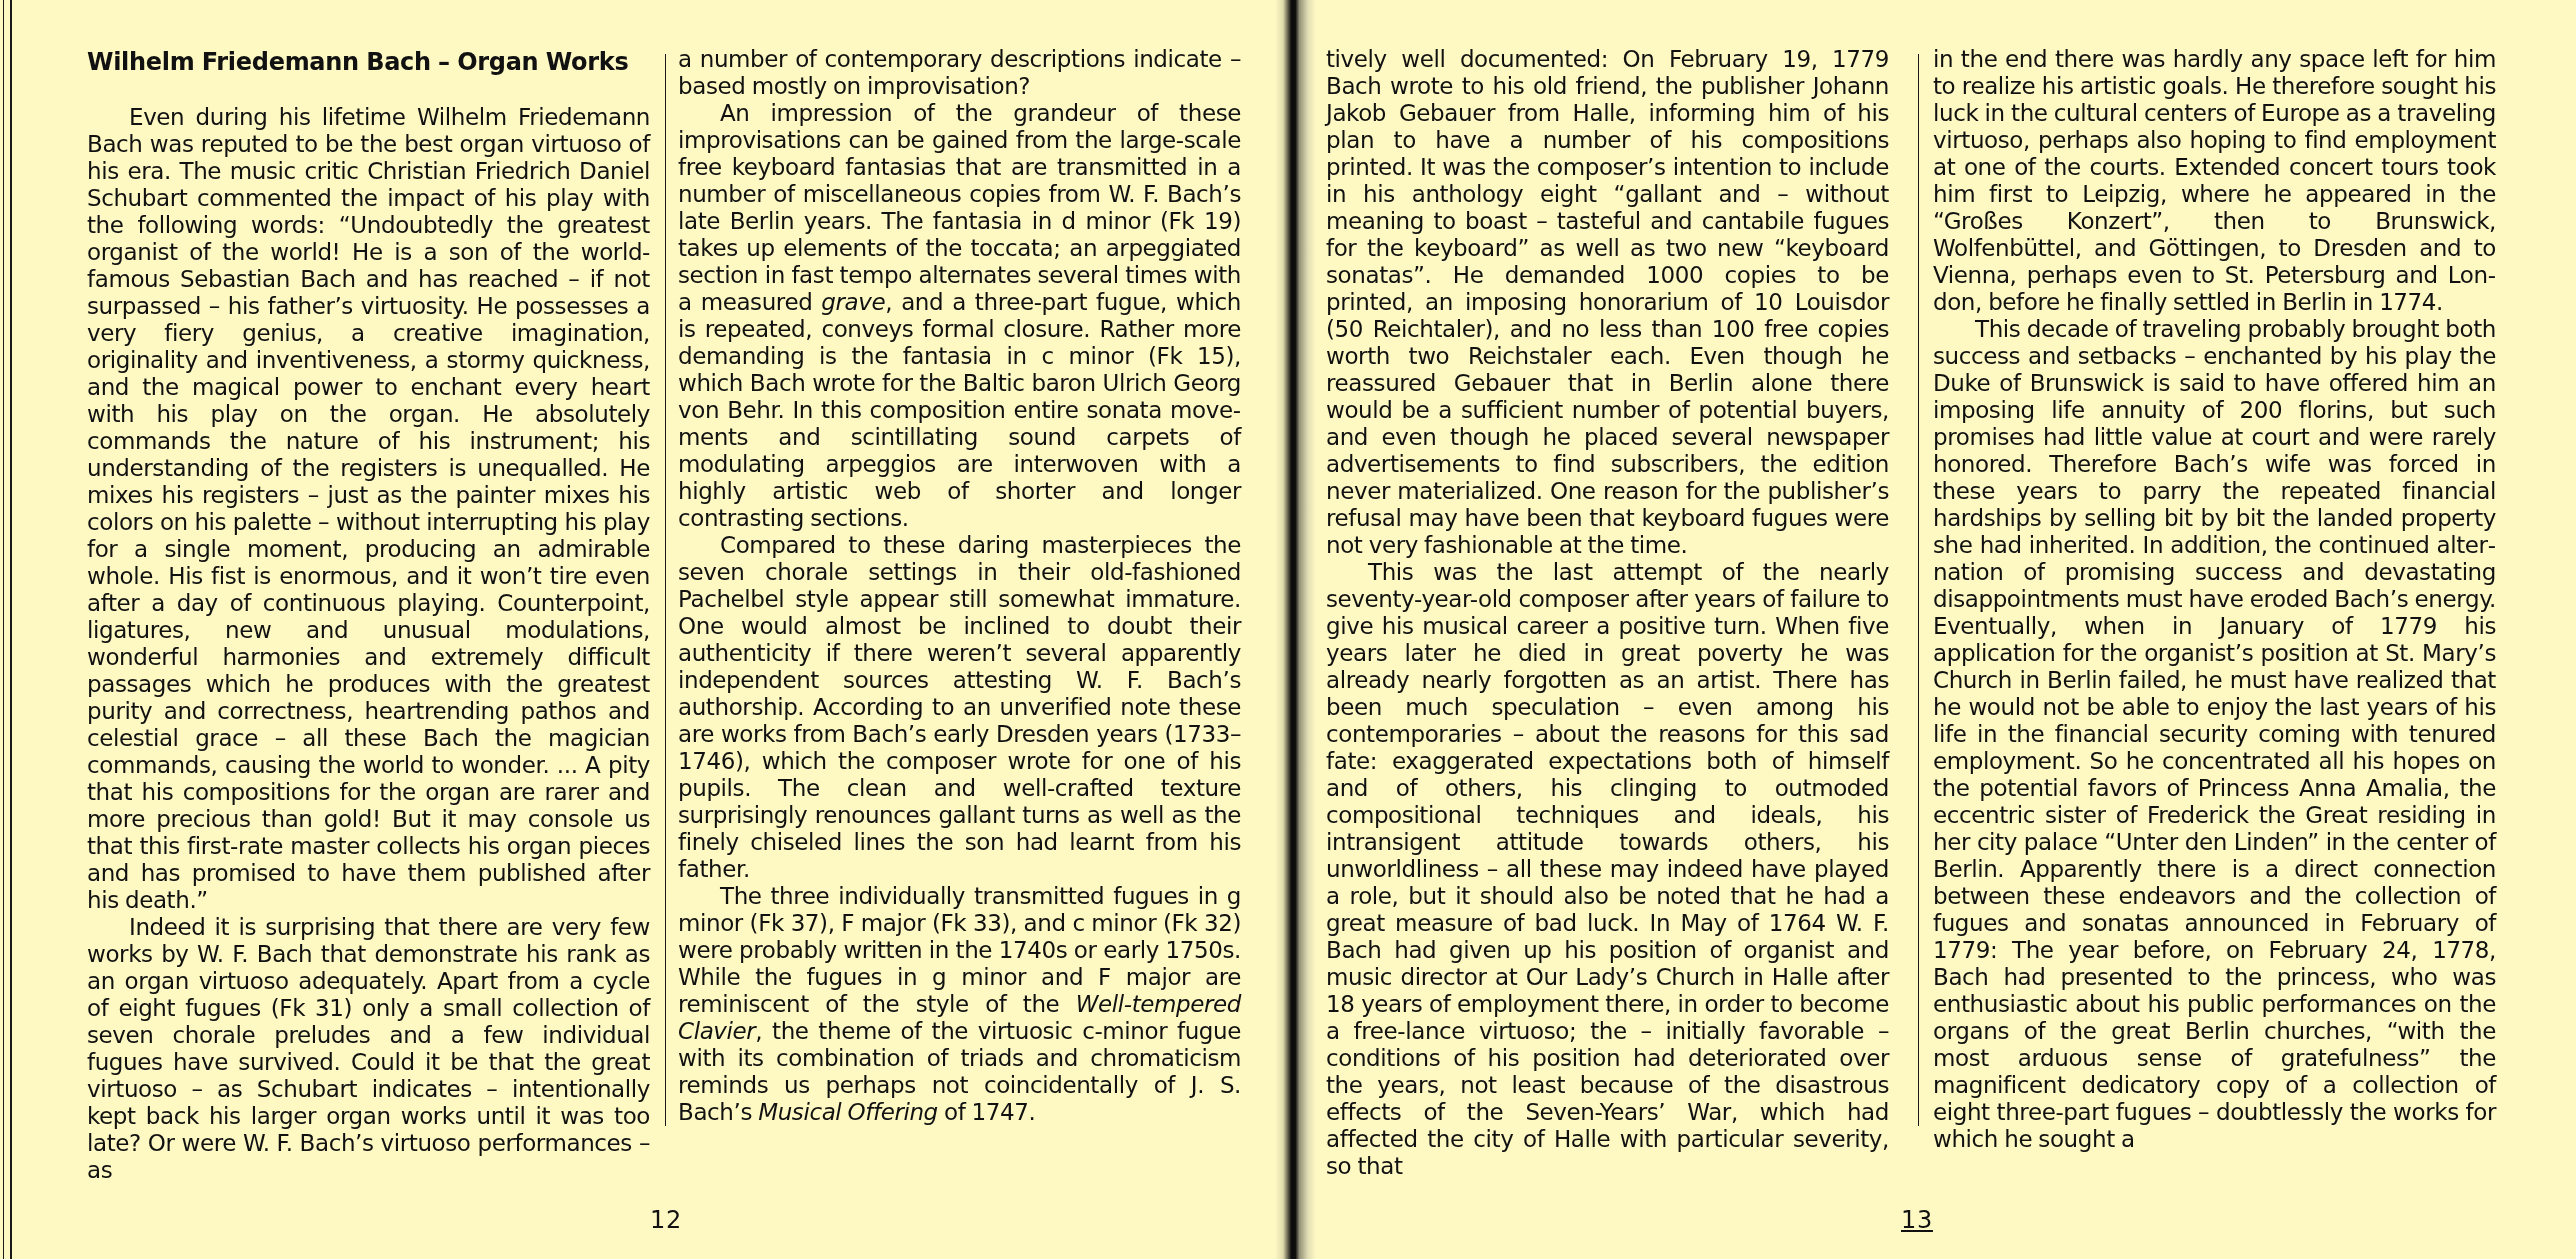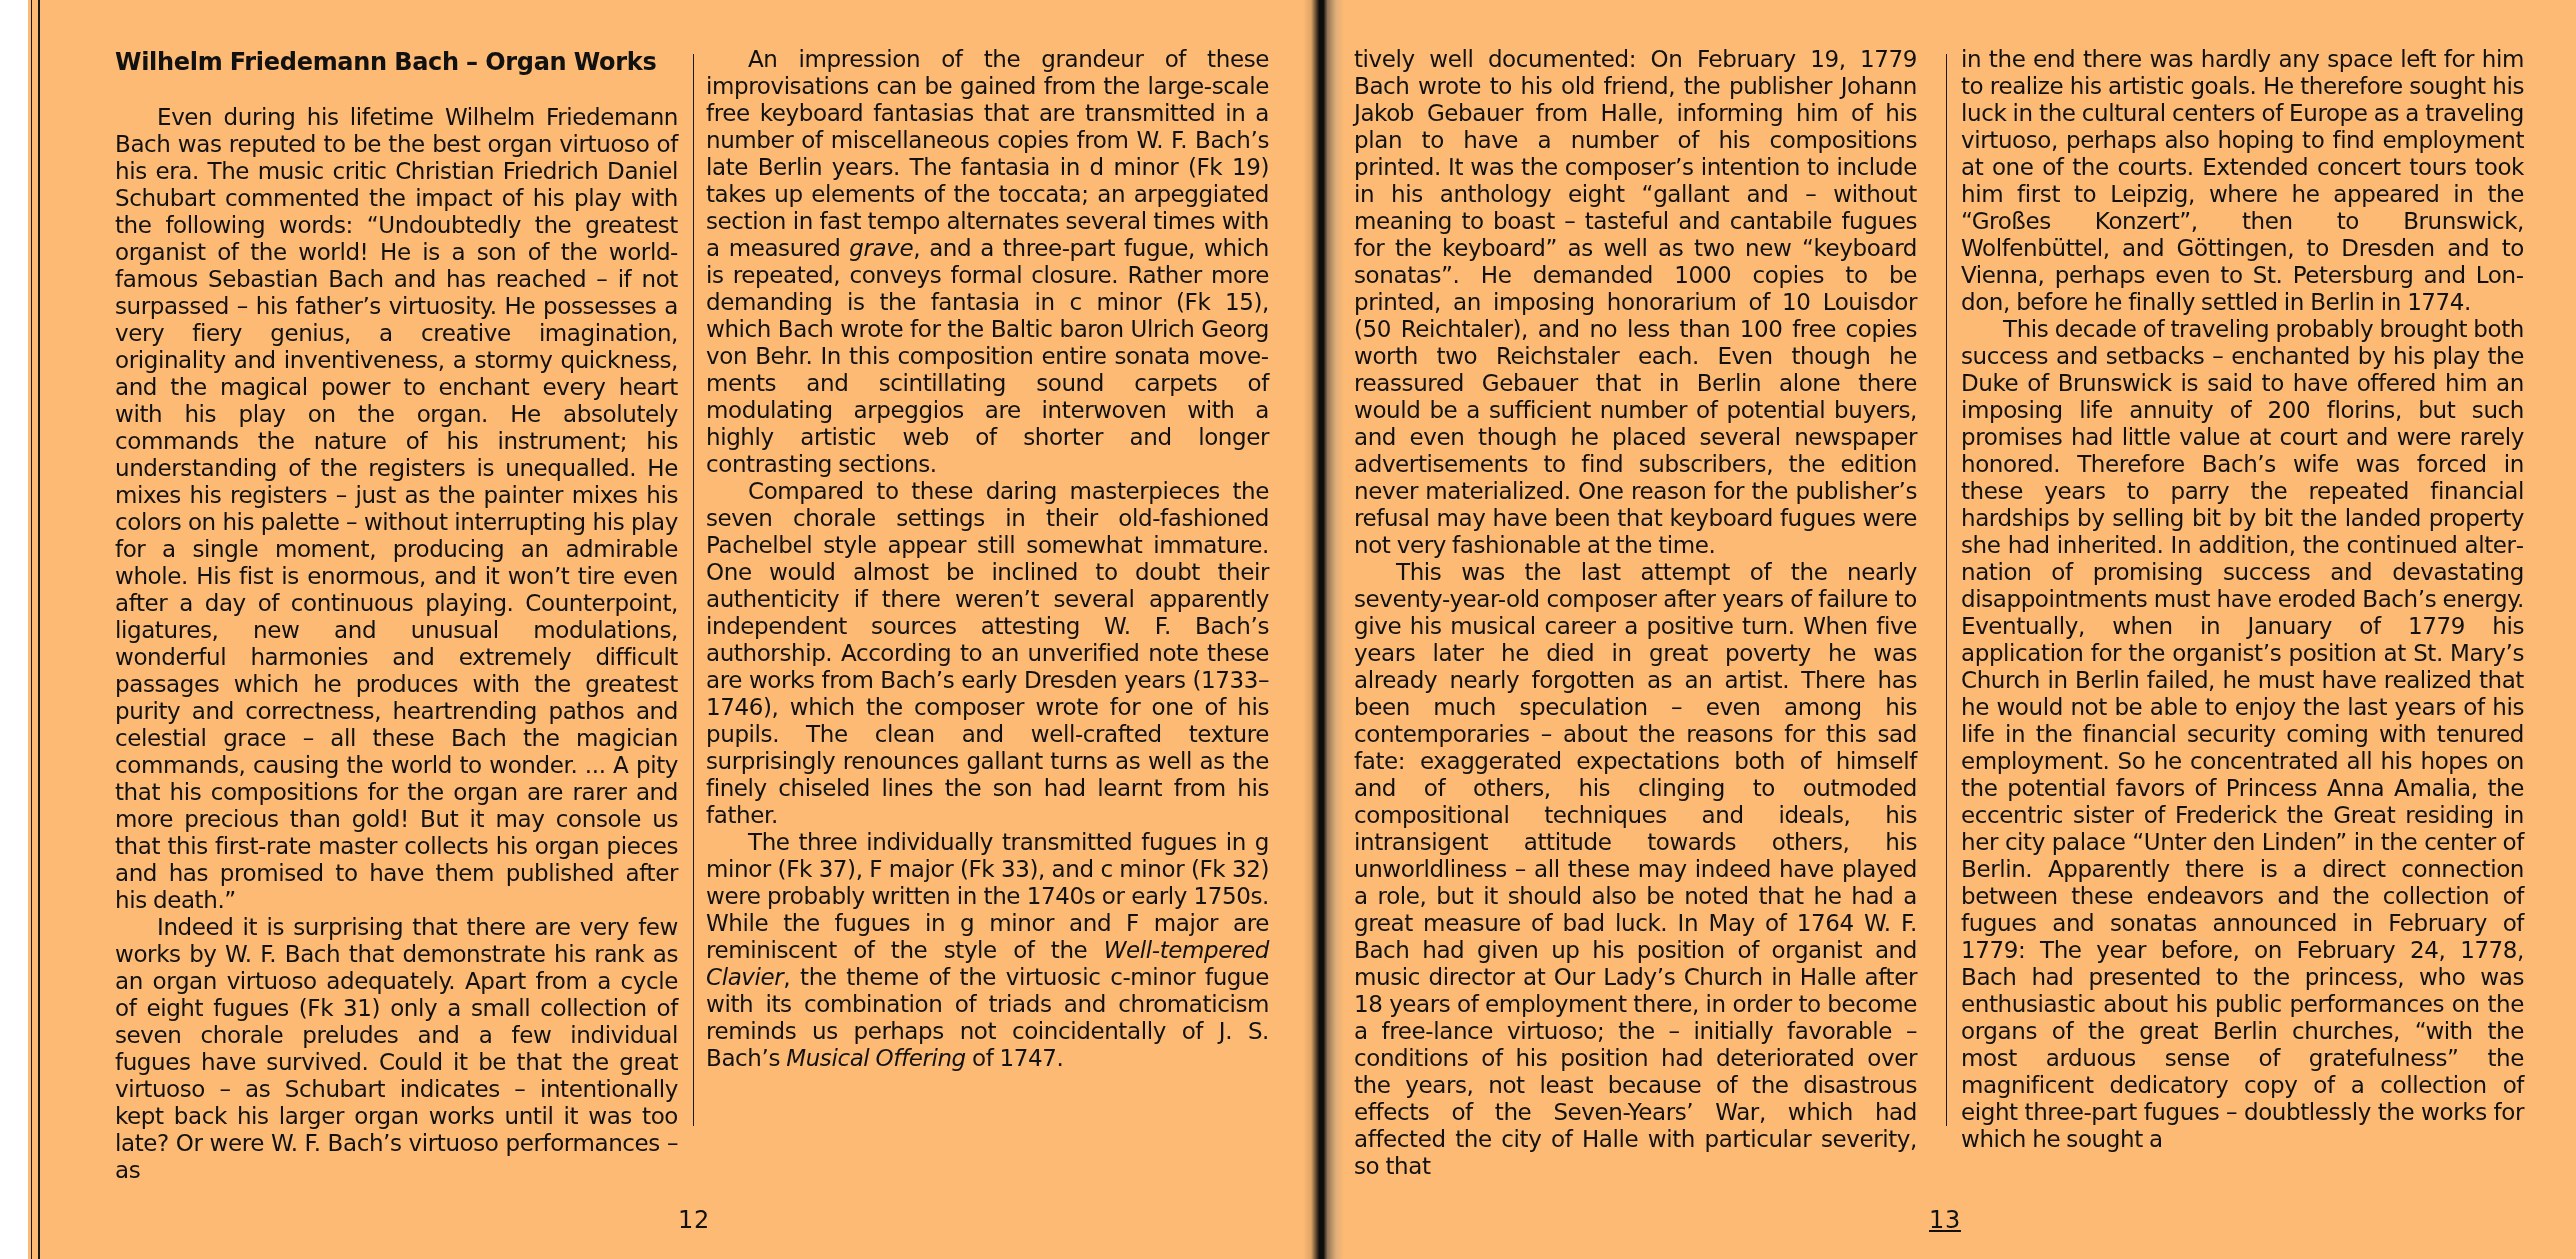--- a/index.html
+++ b/index.html
@@ -11,22 +11,21 @@
       width: 2576px;
       height: 1259px;
       position: relative;
       overflow: hidden;
       font-family: "DejaVu Sans", "Liberation Sans", sans-serif;
       color: #111111;
     }
     .spread {
       position: absolute;
       inset: 0;
-      background: #fdba74;
-      margin-left: 28px;
+      background: #fef9c3;
     }
     
     .edge-left {
       position: absolute;
       left: 2.7px;
       top: 0;
       width: 9.5px;
       height: 1259px;
       border-left: 1.4px solid #1a1a1a;
       border-right: 2px solid #1a1a1a;
@@ -113,20 +112,21 @@
   <div class="gutter"></div>
 
   <div class="page left">
     <div class="col c1">
       <div class="heading">Wilhelm Friedemann Bach – Organ Works</div>
       <p class="indent">Even during his lifetime Wilhelm Friedemann Bach was reputed to be the best organ virtuoso of his era. The music critic Christian Friedrich Daniel Schubart com­mented the impact of his play with the following words: “Undoubtedly the greatest organist of the world! He is a son of the world-famous Sebastian Bach and has reached – if not surpassed – his father’s virtuosity. He possesses a very fiery genius, a creative imagination, originality and inventiveness, a stormy quickness, and the magical power to enchant every heart with his play on the organ. He absolutely commands the nature of his instrument; his understanding of the registers is unequalled. He mixes his registers – just as the painter mixes his colors on his palette – without interrupting his play for a single moment, producing an admirable whole. His fist is enormous, and it won’t tire even after a day of continuous playing. Counterpoint, ligatures, new and unusual modulations, wonderful harmonies and extremely difficult passages which he produces with the greatest purity and correctness, heartrending pathos and celestial grace – all these Bach the magi­cian commands, causing the world to wonder. ... A pity that his compositions for the organ are rarer and more precious than gold! But it may console us that this first-rate master collects his organ pieces and has promised to have them published after his death.”</p>
       <p class="indent">Indeed it is surprising that there are very few works by W. F. Bach that demonstrate his rank as an organ vir­tuoso adequately. Apart from a cycle of eight fugues (Fk 31) only a small collection of seven chorale preludes and a few individual fugues have survived. Could it be that the great virtuoso – as Schubart indicates – inten­tionally kept back his larger organ works until it was too late? Or were W. F. Bach’s virtuoso performances – as</p>
     </div>
     <div class="col-rule"></div>
     <div class="col c2">
+      <p>a number of contemporary descriptions indicate – based mostly on improvisation?</p>
       <p class="indent"><span>An impression of the grandeur of these improvisa­tions can be gained from the large-scale free keyboard fantasias that are transmitted in a number of miscella­neous copies from W. F. Bach’s late Berlin years. The fantasia in d minor (Fk 19) takes up elements of the toc­cata; an arpeggiated section in fast tempo alternates several times with a measured </span><em>grave</em><span>, and a three-part fugue, which is repeated, conveys formal closure. Rather more demanding is the fantasia in c minor (Fk 15), which Bach wrote for the Baltic baron Ulrich Georg von Behr. In this composition entire sonata move­ments and scintillating sound carpets of modulating arpeggios are interwoven with a highly artistic web of shorter and longer contrasting sections.</span></p>
       <p class="indent">Compared to these daring masterpieces the seven chorale settings in their old-fashioned Pachelbel style appear still somewhat immature. One would almost be inclined to doubt their authenticity if there weren’t sever­al apparently independent sources attesting W. F. Bach’s authorship. According to an unverified note these are works from Bach’s early Dresden years (1733–1746), which the composer wrote for one of his pupils. The clean and well-crafted texture surprisingly renounces gallant turns as well as the finely chiseled lines the son had learnt from his father.</p>
       <p class="indent"><span>The three individually transmitted fugues in g minor (Fk 37), F major (Fk 33), and c minor (Fk 32) were prob­ably written in the 1740s or early 1750s. While the fugues in g minor and F major are reminiscent of the style of the </span><em>Well-tempered Clavier</em><span>, the theme of the vir­tuosic c-minor fugue with its combination of triads and chromaticism reminds us perhaps not coincidentally of J. S. Bach’s </span><em>Musical Offering</em><span> of 1747.</span></p>
     </div>
     <div class="page-number">12</div>
   </div>
 
   <div class="page right">
     <div class="col c1">
       <p>tively well documented: On February 19, 1779 Bach wrote to his old friend, the publisher Johann Jakob Gebauer from Halle, informing him of his plan to have a number of his compositions printed. It was the com­poser’s intention to include in his anthology eight “gal­lant and – without meaning to boast – tasteful and cantabile fugues for the keyboard” as well as two new “keyboard sonatas”. He demanded 1000 copies to be printed, an imposing honorarium of 10 Louisdor (50 Reichtaler), and no less than 100 free copies worth two Reichstaler each. Even though he reassured Gebauer that in Berlin alone there would be a sufficient number of potential buyers, and even though he placed several newspaper advertisements to find subscribers, the edi­tion never materialized. One reason for the publisher’s refusal may have been that keyboard fugues were not very fashionable at the time.</p>

